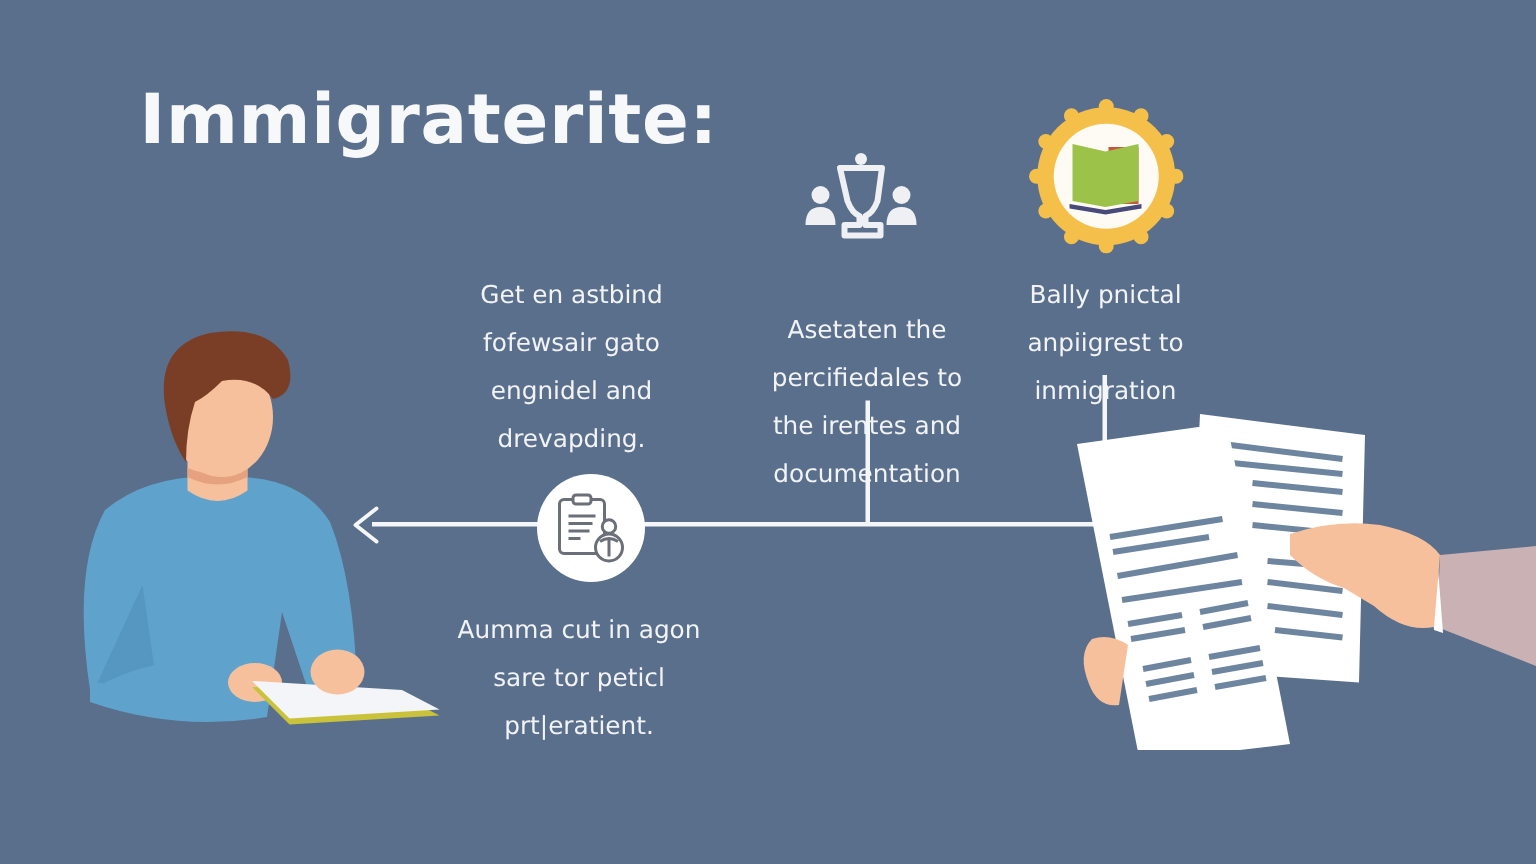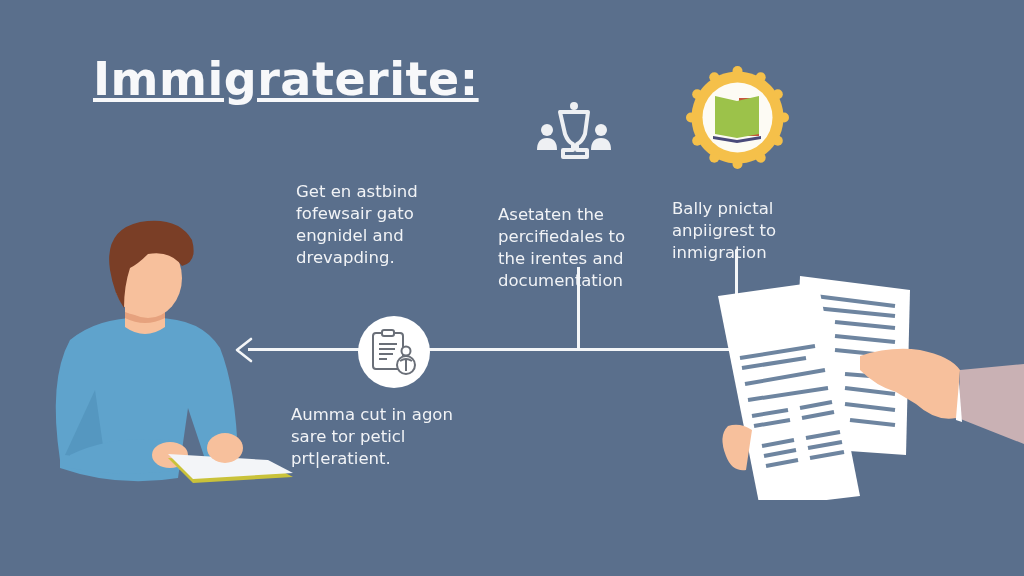--- a/index.html
+++ b/index.html
@@ -11,33 +11,32 @@
       position: relative;
     }
     .title {
       position: absolute;
       left: 93px;
       top: 52px;
       font-size: 46px;
       font-weight: bold;
       letter-spacing: 0.5px;
       color: #f7f8fa;
-      text-decoration: underline;
     }
     .caption {
       position: absolute;
       font-size: 16.5px;
-      line-height: 22px;
+      line-height: 32px;
       color: #f1f3f6;
-      text-align: left;
+      text-align: center;
       white-space: pre-line;
     }
     .cap-1 { left: 296px; top: 181px; width: 170px; }
     .cap-2 { left: 498px; top: 181px; width: 160px; margin-top: 23px; }
-    .cap-3 { left: 672px; top: 198px; width: 130px; }
+    .cap-3 { left: 672px; top: 181px; width: 130px; }
     .cap-4 { left: 291px; top: 404px; width: 190px; }
 
     .line { position: absolute; background: #f4f6f8; }
     .h-line { left: 248px; top: 348px; width: 490px; height: 3px; }
     .v-line-1 { left: 577px; top: 267px; width: 3px; height: 83px; }
     .v-line-2 { left: 735px; top: 250px; width: 3px; height: 100px; }
 
     .arrow-head { position: absolute; left: 231px; top: 336px; width: 28px; height: 28px; }
 
     .step-circle {

